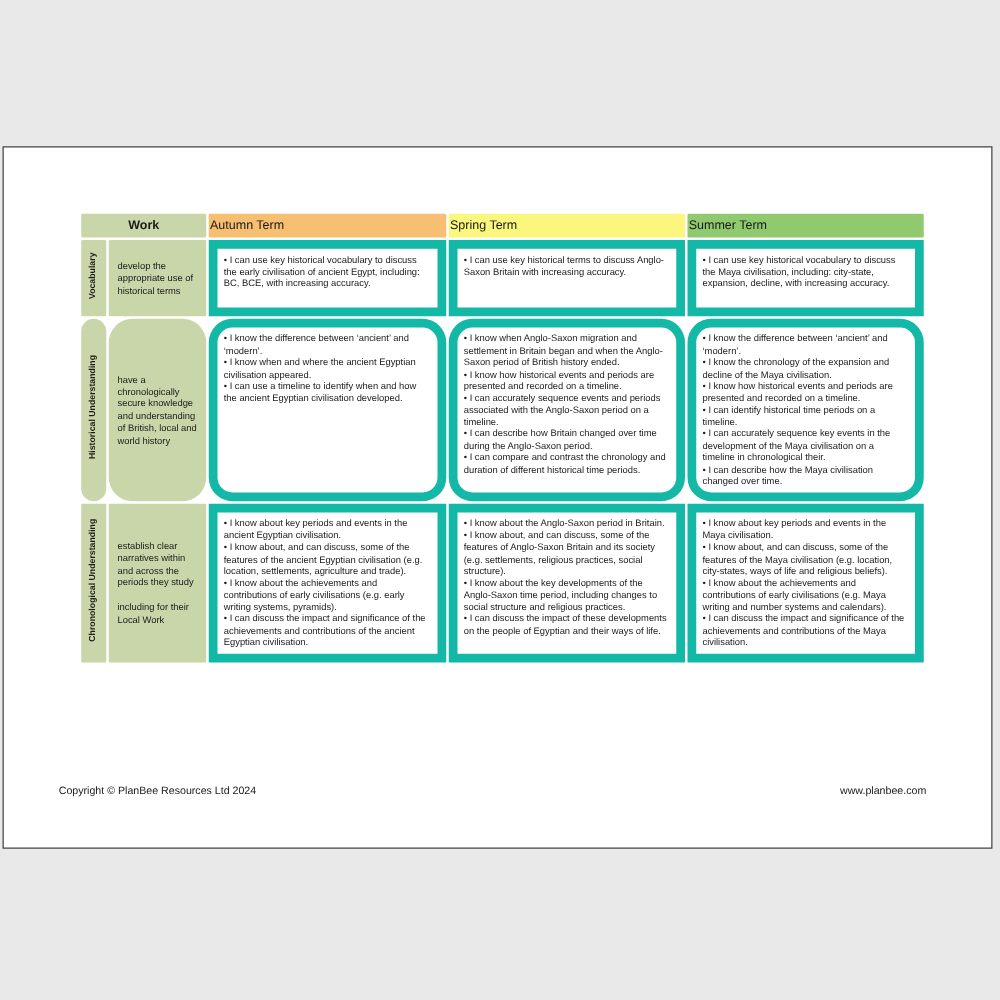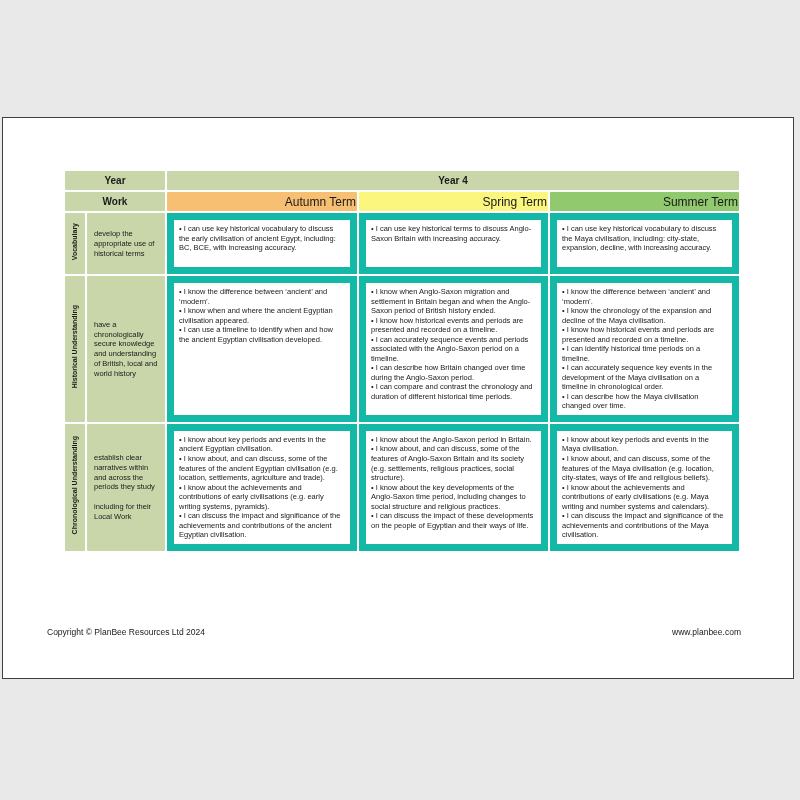--- a/index.html
+++ b/index.html
@@ -22,22 +22,22 @@
     margin:51px 0 0 60px;
   }
   td { box-sizing:border-box; overflow:hidden; }
   .green {
     background:var(--header_green);
     text-align:center; vertical-align:middle;
     font-weight:bold; font-size:10px;
     height:19px; border-radius:1px;
   }
   .term-cell {
-    text-align:right; vertical-align:middle;
-    font-size:12px; font-weight:normal;
+    text-align:left; vertical-align:middle;
+    font-size:10px; font-weight:normal;
     height:19px; border-radius:1px;
   }
   .term-autumn { background:var(--autumn); }
   .term-spring { background:var(--spring); }
   .term-summer { background:var(--summer); }
   .rot-cell {
     background:var(--header_green);
     text-align:center; vertical-align:middle;
     border-radius:1px;
   }
@@ -57,21 +57,21 @@
   .desc-cell .para + .para { margin-top:10px; }
   .content-cell {
     background:#ffffff;
     border:7px solid #14b8a6;
     vertical-align:top; text-align:left;
     font-size:7.5px; line-height:1.27;
     padding:4px 5px;
   }
   .para { margin:0; }
   .r-vocab  td { height:57px; }
-  .r-hist   td { height:116px; }
+  .r-hist   td { height:116px;border-radius:19px; }
   .r-chron  td { height:106px;margin-left:48px; }
   .footer {
     position:absolute; left:44px; right:52px; top:509px;
     display:flex; justify-content:space-between; 
     font-size:8.5px; color:#1a1a1a;
   }
 </style>
 </head>
 <body>
 
@@ -80,24 +80,20 @@
   <table class="sow">
     <colgroup>
       <col style="width:20px">
         <col style="width:78px">
       <col style="width:190px">
         <col style="width:189px">
         <col style="width:189px">
     </colgroup>
 
     <tbody>
-        <tr>
-      <td class="green" colspan="2">Year</td>
-      <td class="green" colspan="3">Year 4</td>
-    </tr>
 
 
     <tr>
       <td class="green" colspan="2">Work</td>
       <td class="term-cell term-autumn">Autumn Term</td>
       <td class="term-cell term-spring">Spring Term</td>
       <td class="term-cell term-summer">Summer Term</td>
     </tr>
 
     <tr class="r-vocab">
@@ -131,21 +127,21 @@
             <div class="para">• I know how historical events and periods are presented and recorded on a timeline.</div>
             <div class="para">• I can accurately sequence events and periods associated with the Anglo-Saxon period on a timeline.</div>
             <div class="para">• I can describe how Britain changed over time during the Anglo-Saxon period.</div>
             <div class="para">• I can compare and contrast the chronology and duration of different historical time periods.</div>
           </td>
       <td class="content-cell">
             <div class="para">• I know the difference between ‘ancient’ and ‘modern’.</div>
             <div class="para">• I know the chronology of the expansion and decline of the Maya civilisation.</div>
             <div class="para">• I know how historical events and periods are presented and recorded on a timeline.</div>
             <div class="para">• I can identify historical time periods on a timeline.</div>
-            <div class="para">• I can accurately sequence key events in the development of the Maya civilisation on a timeline in chronological order.</div>
+            <div class="para">• I can accurately sequence key events in the development of the Maya civilisation on a timeline in chronological their.</div>
             <div class="para">• I can describe how the Maya civilisation changed over time.</div>
           </td>
     </tr>
 
     <tr class="r-chron">
       <td class="rot-cell"><span class="rot">Chronological Understanding</span></td>
       <td class="desc-cell">
             <div class="para">establish clear narratives within and across the periods they study</div>
             <div class="para">including for their Local Work</div>
           </td>

